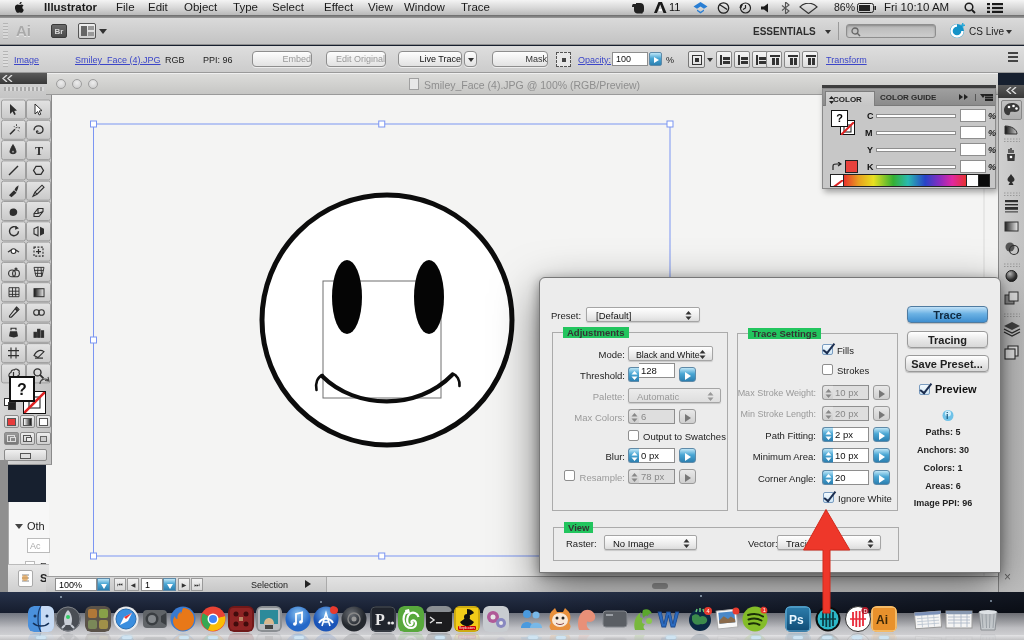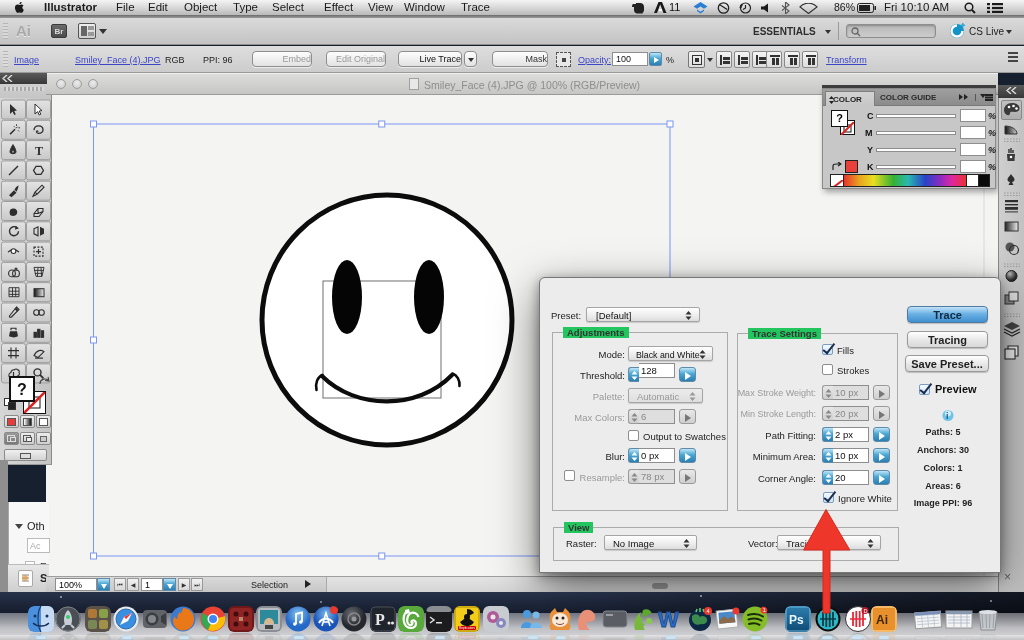--- a/index.html
+++ b/index.html
@@ -726,21 +726,21 @@
       <div class="stp" style="left:75px;top:34px">
           <svg style="position:absolute;left:2px;top:3px" width="7" height="9">
             <path d="M3.5 0 L6.5 3.5 L0.5 3.5 Z M3.5 9 L6.5 5.5 L0.5 5.5 Z" fill="#fff"></path>
           </svg>
         </div>
       <div class="sfield" style="left:86px;top:30px">128</div>
       <div class="sbtn" style="left:124px;top:34px">
           <div style="position:absolute;left:5px;top:3.5px;width:0;height:0;border-top:4px solid transparent;border-bottom:4px solid transparent;border-left:6px solid #fff"></div>
         </div>
       <div class="dlabel dis" style="left:0;top:58px;width:72px">Palette:</div>
-      <div class="combo dis" style="left:75px;top:55px;width:75px">
+      <div class="combo dis" style="left:75px;top:55px;width:93px">
           <span style="position:absolute;left:8px;top:2px">Automatic</span>
           <svg style="position:absolute;right:6px;top:3px" width="7" height="9">
             <path d="M3.5 0 L6.5 3.5 L0.5 3.5 Z M3.5 9 L6.5 5.5 L0.5 5.5 Z" fill="#999"></path>
           </svg>
         </div>
       <div class="dlabel dis" style="left:0;top:79px;width:72px">Max Colors:</div>
       <div class="stp dis" style="left:75px;top:76px">
           <svg style="position:absolute;left:2px;top:3px" width="7" height="9">
             <path d="M3.5 0 L6.5 3.5 L0.5 3.5 Z M3.5 9 L6.5 5.5 L0.5 5.5 Z" fill="#888"></path>
           </svg>

